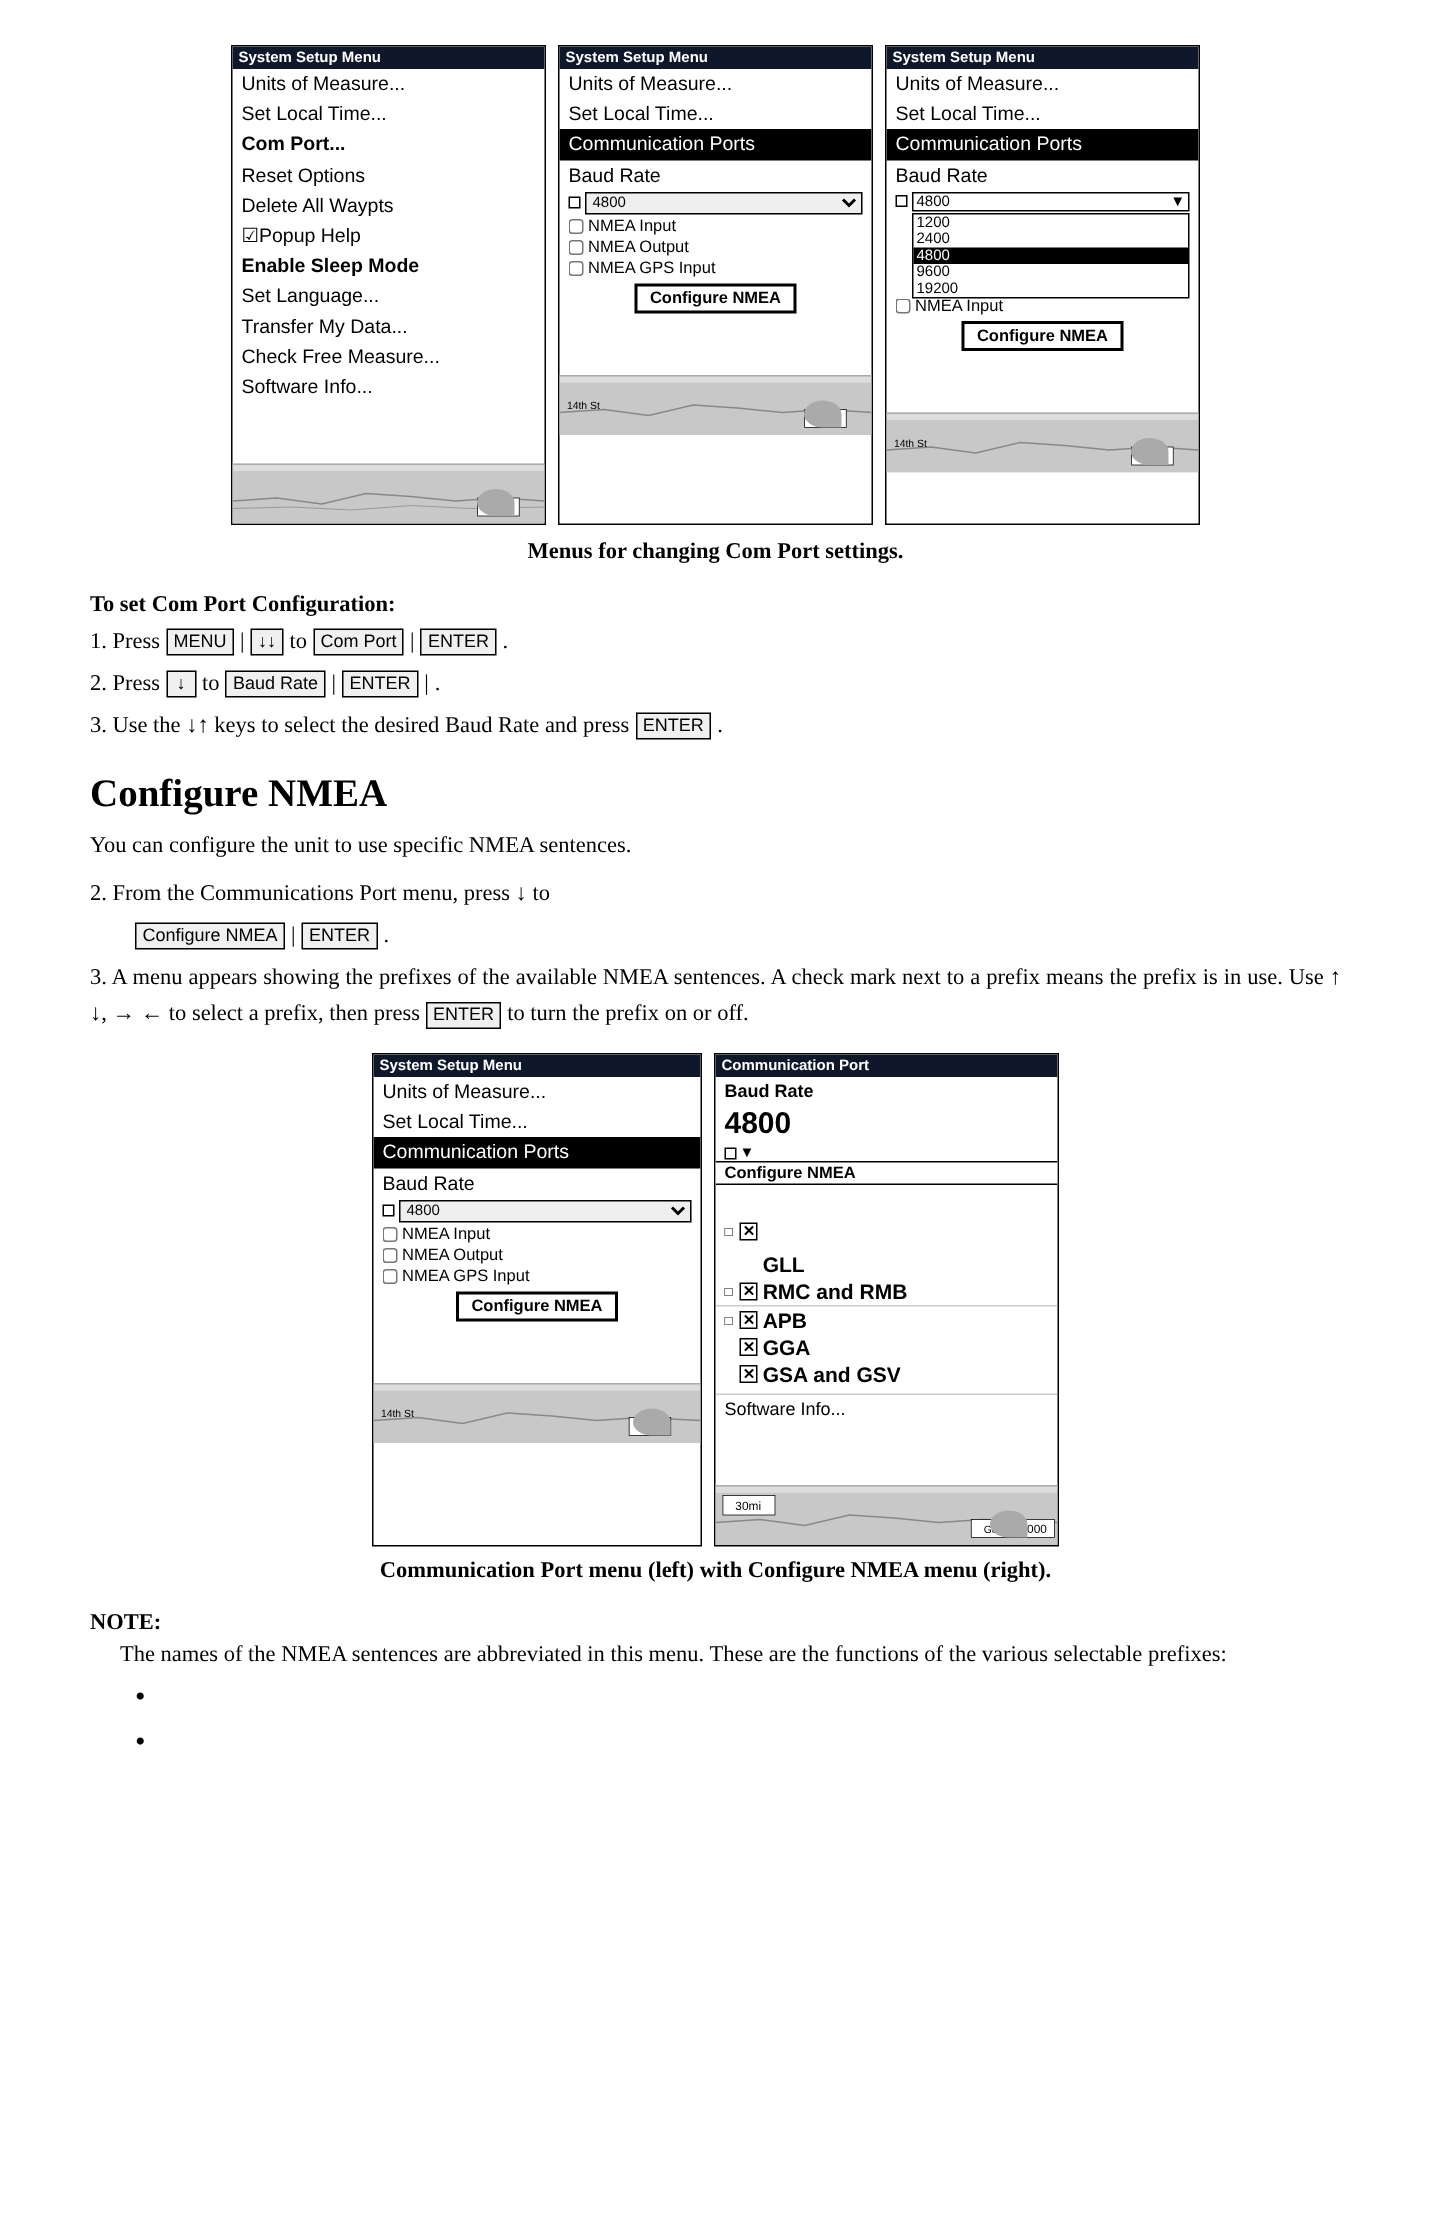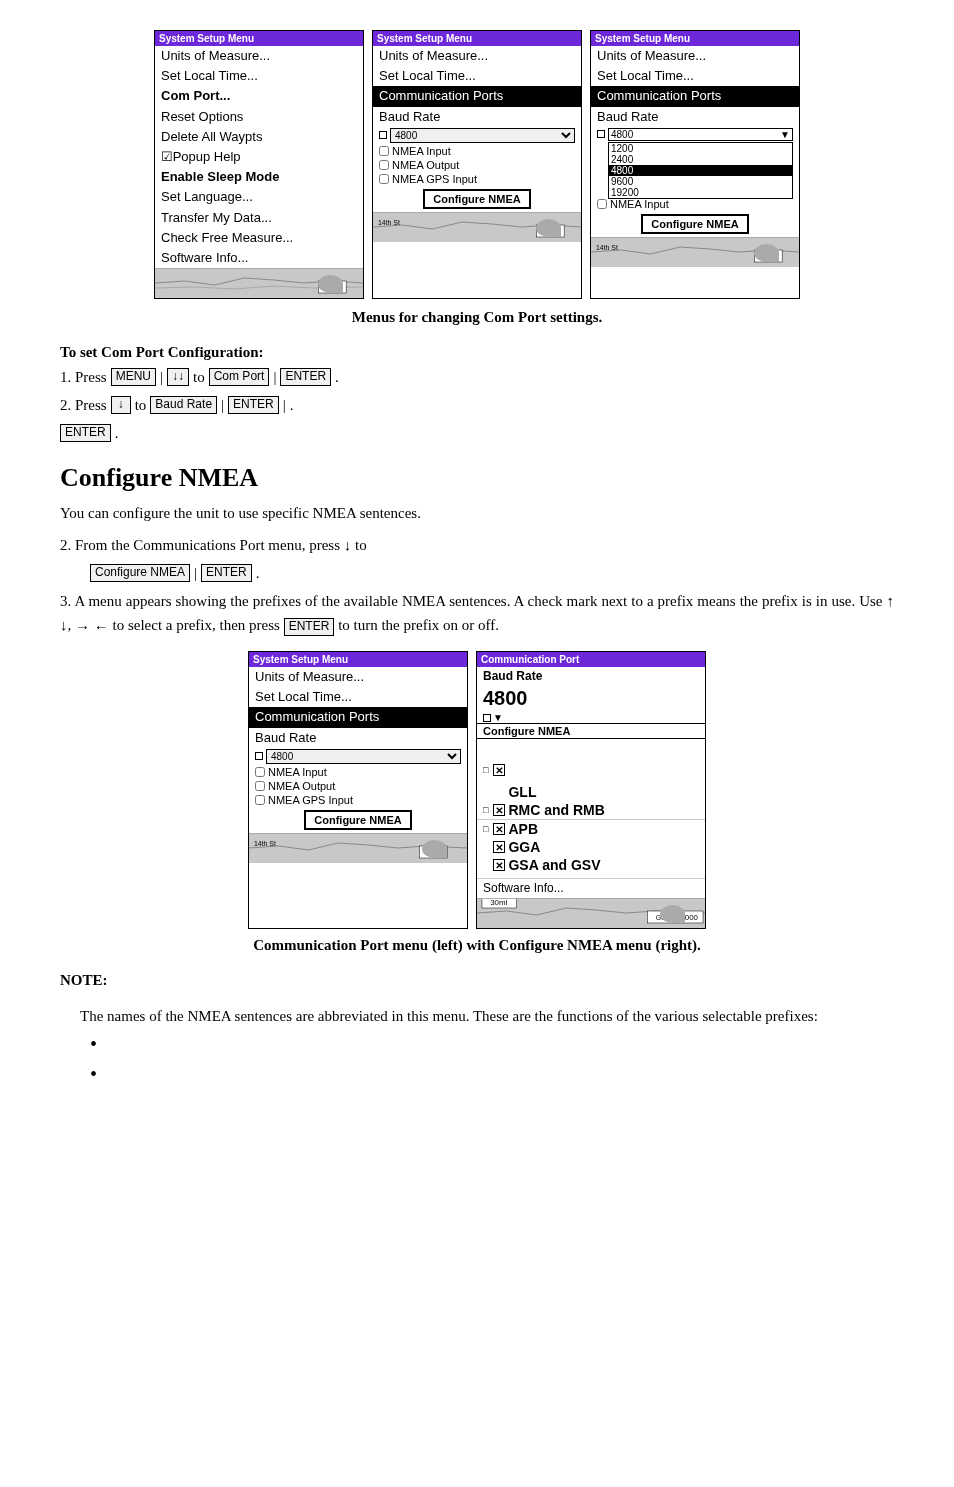--- a/index.html
+++ b/index.html
@@ -25,21 +25,21 @@
       border: 1px solid #000;
       width: 210px;
       font-size: 11px;
       font-family: sans-serif;
       background: #fff;
       position: relative;
       overflow: hidden;
     }
 
     .screen-title {
-      background: #6d28d9;
+      background: #0f172a;
       color: #fff;
       padding: 2px 4px;
       font-size: 10px;
       font-weight: bold;
     }
 
     .screen-menu-item {
       padding: 1px 6px;
       font-size: 13px;
       line-height: 1.4;
@@ -48,29 +48,30 @@
     .screen-menu-item.highlighted {
       background: #000;
       color: #fff;
     }
 
     .screen-menu-item.bold {
       font-weight: bold;
     }
 
     .screen-map {
-      height: 30px;
+      height: 40px;
       background: #ddd;
       border-top: 1px solid #aaa;
       position: relative;
       overflow: hidden;
       font-size: 9px;
       display: flex;
       align-items: flex-end;
       padding: 2px 4px;
+      margin-top: 41px;
     }
 
     .screen-map::after {
       content: '';
       position: absolute;
       bottom: 5px;
       right: 20px;
       width: 25px;
       height: 18px;
       background: #aaa;
@@ -191,21 +192,21 @@
 
     .screen-box-bottom.right {
       width: 230px;
     }
 
     
     .note-heading {
       font-weight: bold;
       font-size: 15px;
       margin-top: 12px;
-      margin-bottom: 15px;
+      margin-bottom: 0;
     }
 
     .note-text {
       font-size: 15px;
       line-height: 1.6;
       text-align: justify;
       margin-left: 20px;
       margin-bottom: 4px;
     }
 
@@ -395,20 +396,21 @@
   <span class="inline-key">↓</span>
   <span>to</span>
   <span class="inline-key">Baud Rate</span>
   <span>|</span>
   <span class="inline-key">ENTER</span>
   <span>|</span>
   <span>.</span>
 </div>
 
 <div class="instruction-line">
+  <span>3. Use the ↓↑ keys to select the desired Baud Rate and press</span>
   <span class="inline-key">ENTER</span>
   <span>.</span>
 </div>
 
 <div class="config-heading">Configure NMEA</div>
 
 <p class="paragraph">You can configure the unit to use specific NMEA sentences.</p>
 
 <div class="instruction-line">
   <span>2. From the Communications Port menu, press ↓ to</span>

